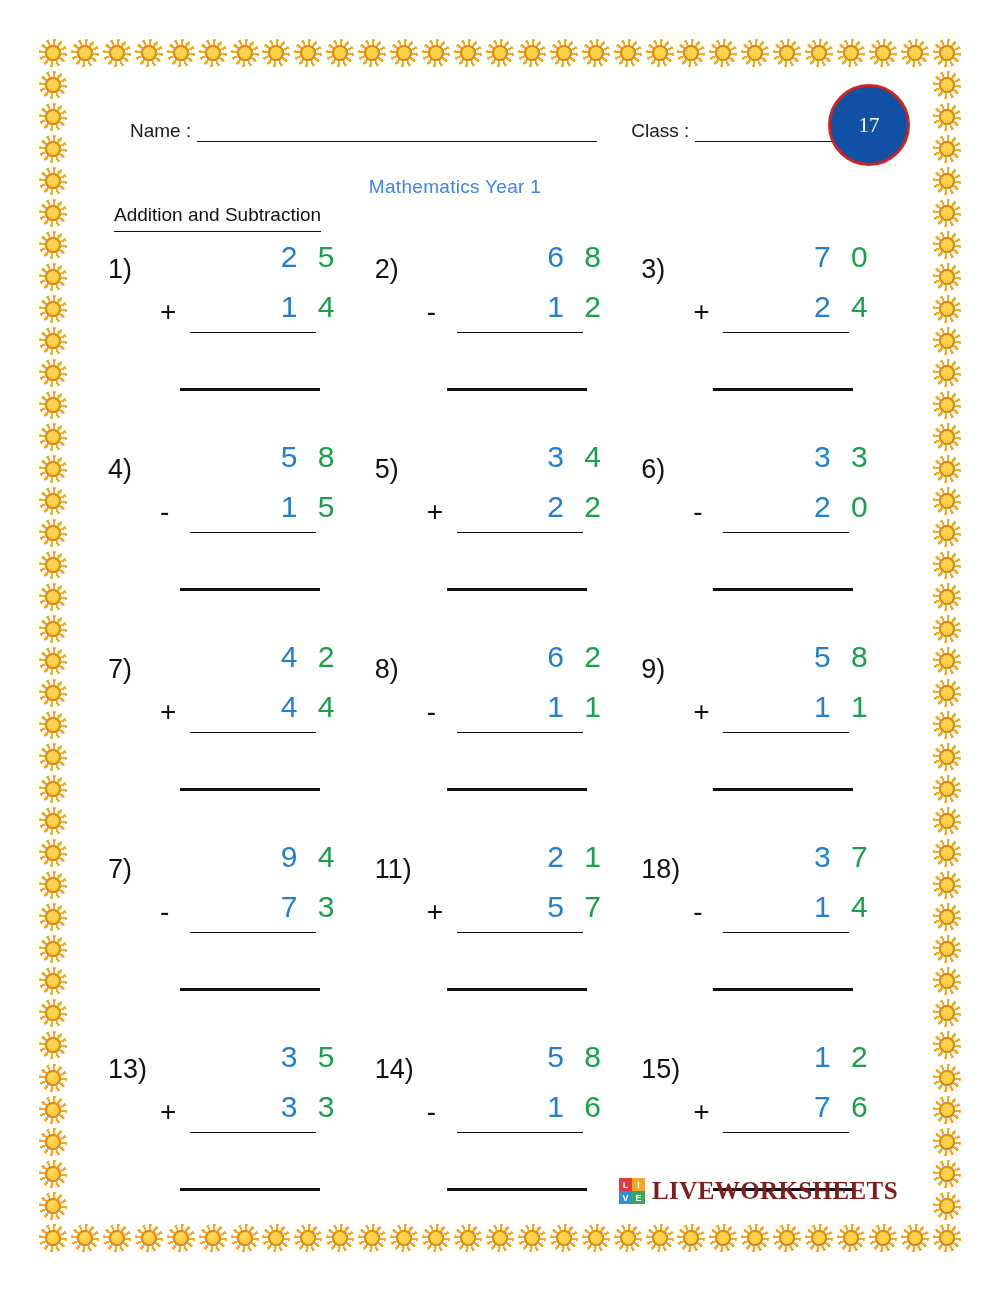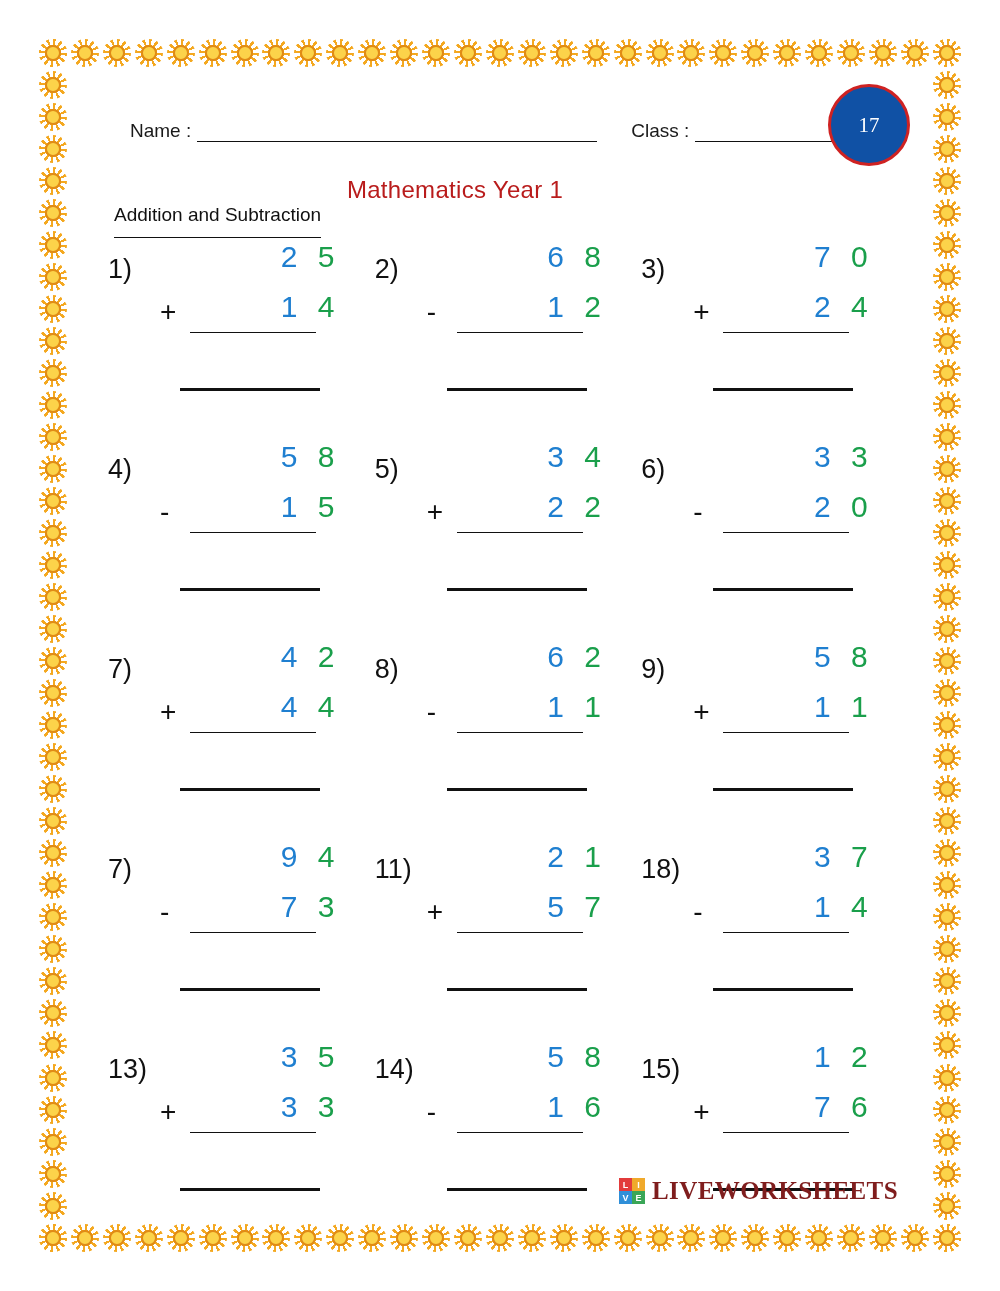--- a/index.html
+++ b/index.html
@@ -133,34 +133,34 @@
     font-size: 21px;
     font-family: "Liberation Serif", serif;
   }
 
   .subject {
     position: absolute;
     left: 0;
     top: 104px;
     width: 856px;
     text-align: center;
-    font-size: 24px;
-    color: #b91c1c;
+    font-size: 19px;
+    color: #3b82f6;
     letter-spacing: .3px;
   }
   .subject .sub-inner { display: inline-block; margin-left: -90px; }
 
   .topic {
     position: absolute;
     left: 42px;
     top: 132px;
     font-size: 19px;
     color: #111;
     border-bottom: 1.6px solid #111;
-    padding-bottom: 11px;
+    padding-bottom: 5px;
   }
 
   
   .grid {
     position: absolute;
     left: 30px;
     top: 168px;
     width: 800px;
     display: grid;
     grid-template-columns: repeat(3, 1fr);

